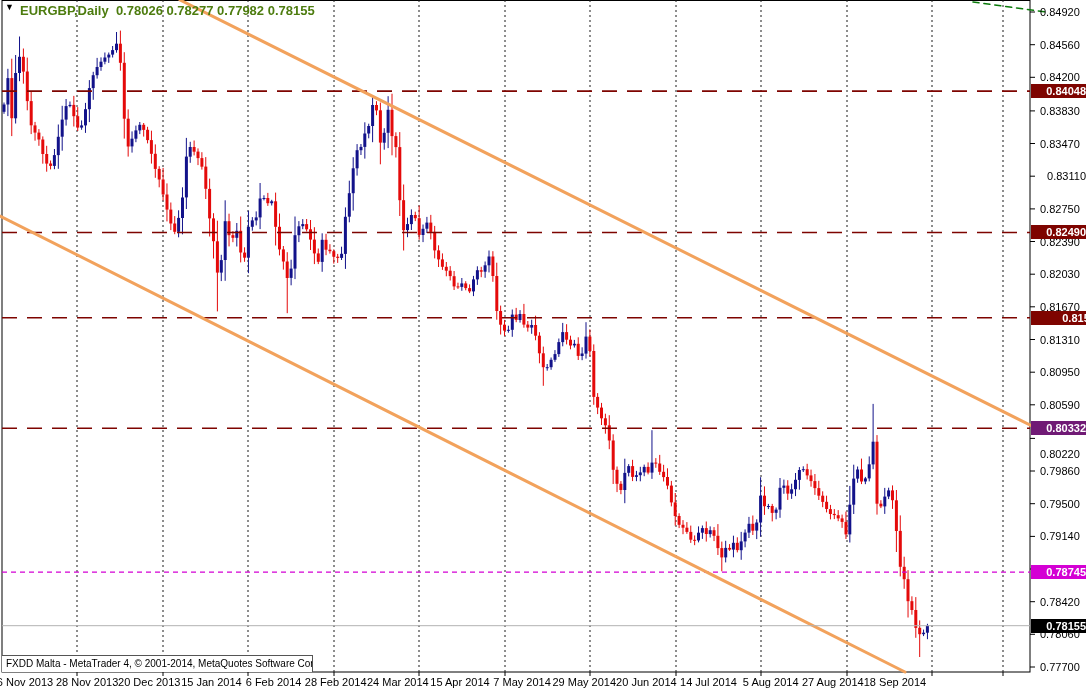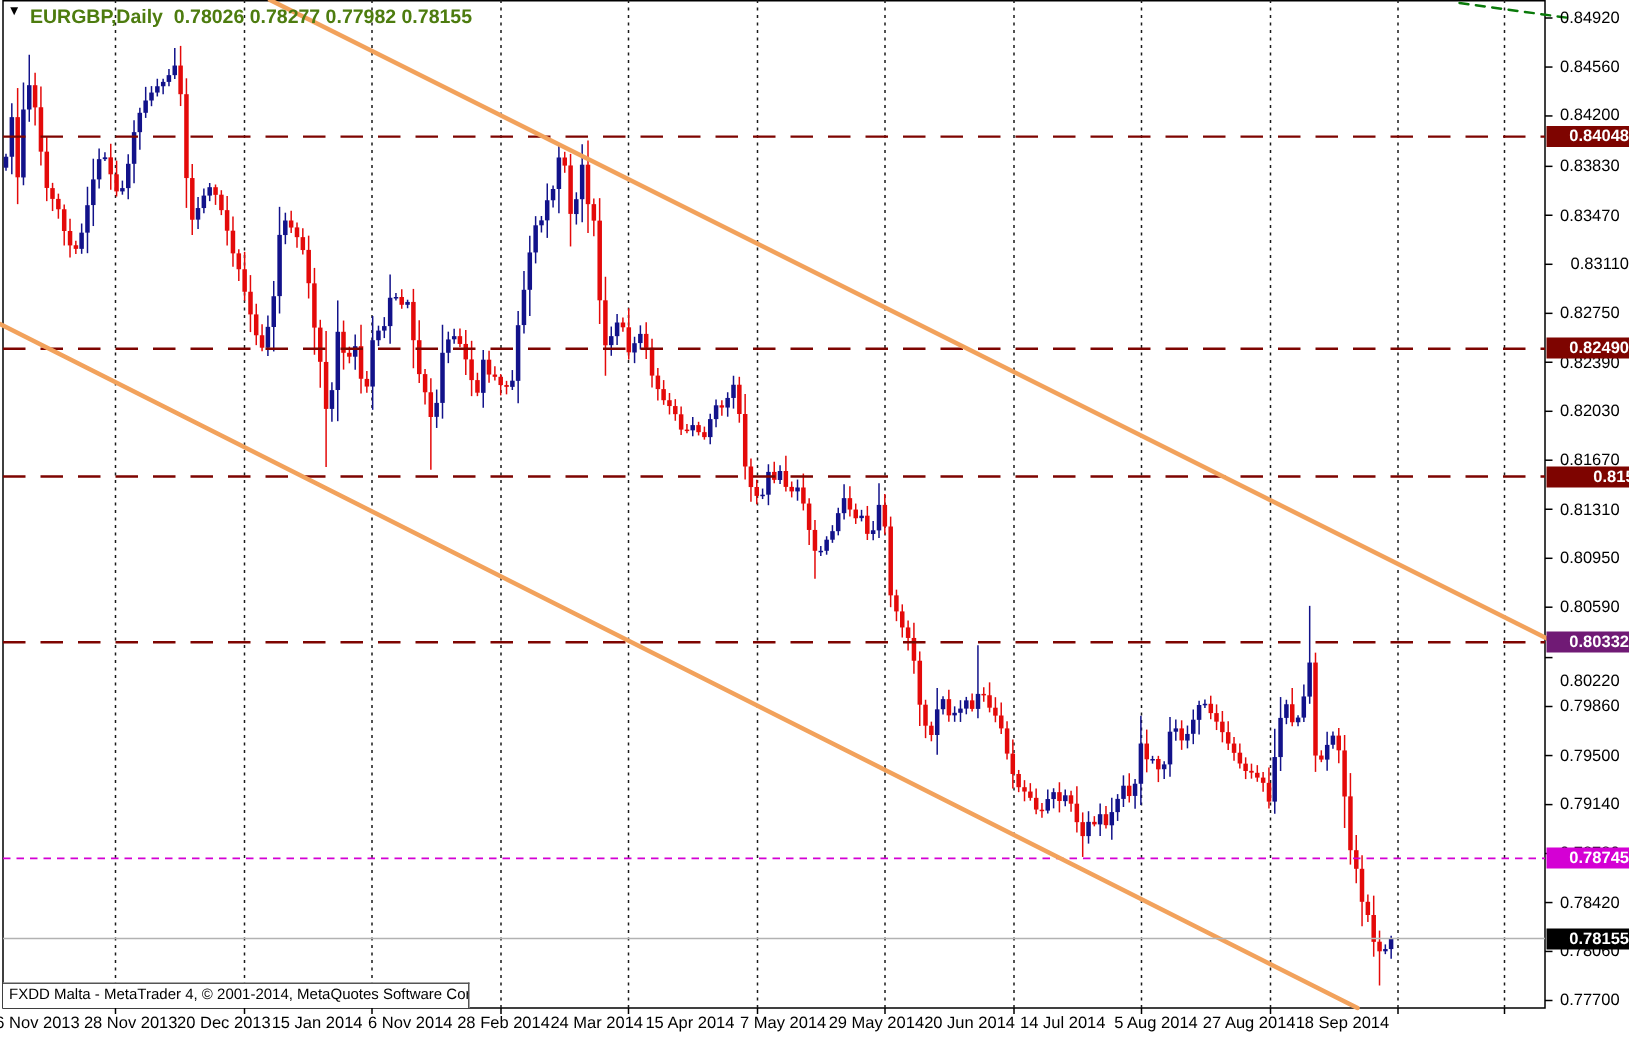--- a/index.html
+++ b/index.html
@@ -1061,21 +1061,21 @@
       <div class="ytick" style="top: 563.022px;">0.78780</div>
       <div class="ytick" style="top: 595.682px;">0.78420</div>
       <div class="ytick" style="top: 628.341px;">0.78060</div>
       <div class="ytick" style="top: 661px;">0.77700</div>
     </div>
   <div id="xlabels">
       <div class="xtick" style="left: 25px;">6 Nov 2013</div>
       <div class="xtick" style="left: 87.14px;">28 Nov 2013</div>
       <div class="xtick" style="left: 149.28px;">20 Dec 2013</div>
       <div class="xtick" style="left: 211.42px;">15 Jan 2014</div>
-      <div class="xtick" style="left: 273.56px;">6 Nov 2014</div>
+      <div class="xtick" style="left: 273.56px;">6 Feb 2014</div>
       <div class="xtick" style="left: 335.7px;">28 Feb 2014</div>
       <div class="xtick" style="left: 397.84px;">24 Mar 2014</div>
       <div class="xtick" style="left: 459.98px;">15 Apr 2014</div>
       <div class="xtick" style="left: 522.12px;">7 May 2014</div>
       <div class="xtick" style="left: 584.26px;">29 May 2014</div>
       <div class="xtick" style="left: 646.4px;">20 Jun 2014</div>
       <div class="xtick" style="left: 708.54px;">14 Jul 2014</div>
       <div class="xtick" style="left: 770.68px;">5 Aug 2014</div>
       <div class="xtick" style="left: 832.82px;">27 Aug 2014</div>
       <div class="xtick" style="left: 894.96px;">18 Sep 2014</div>

